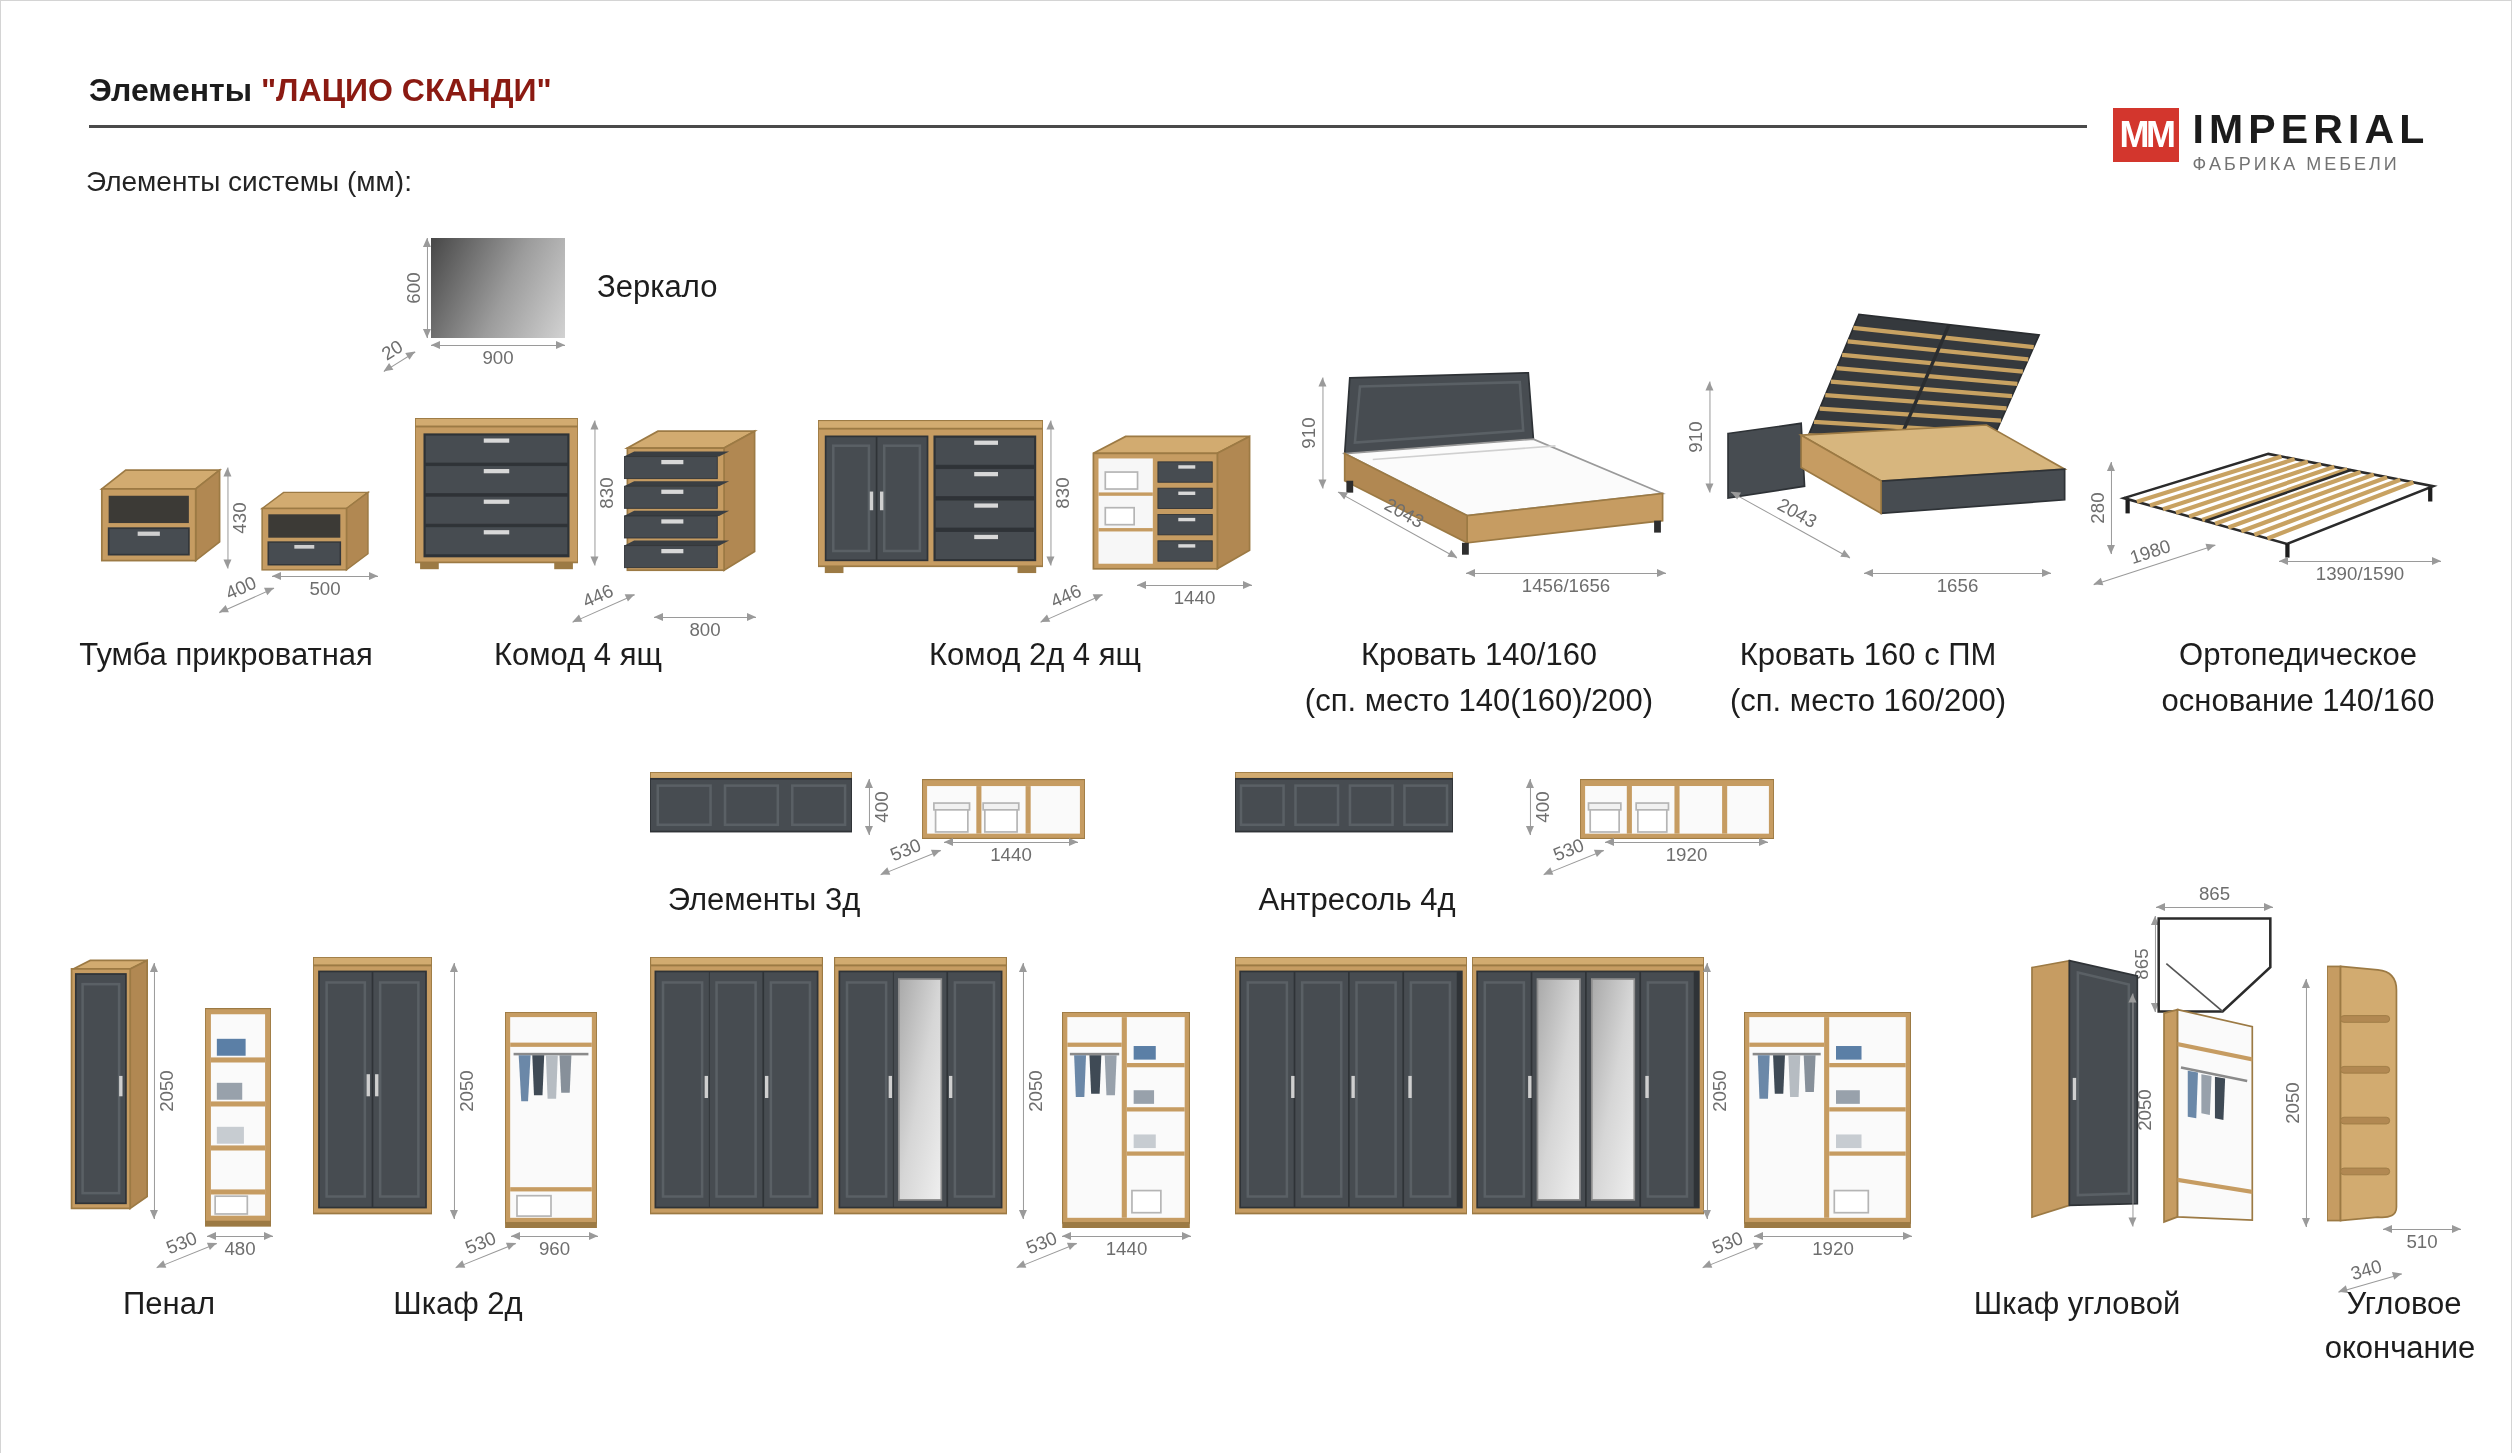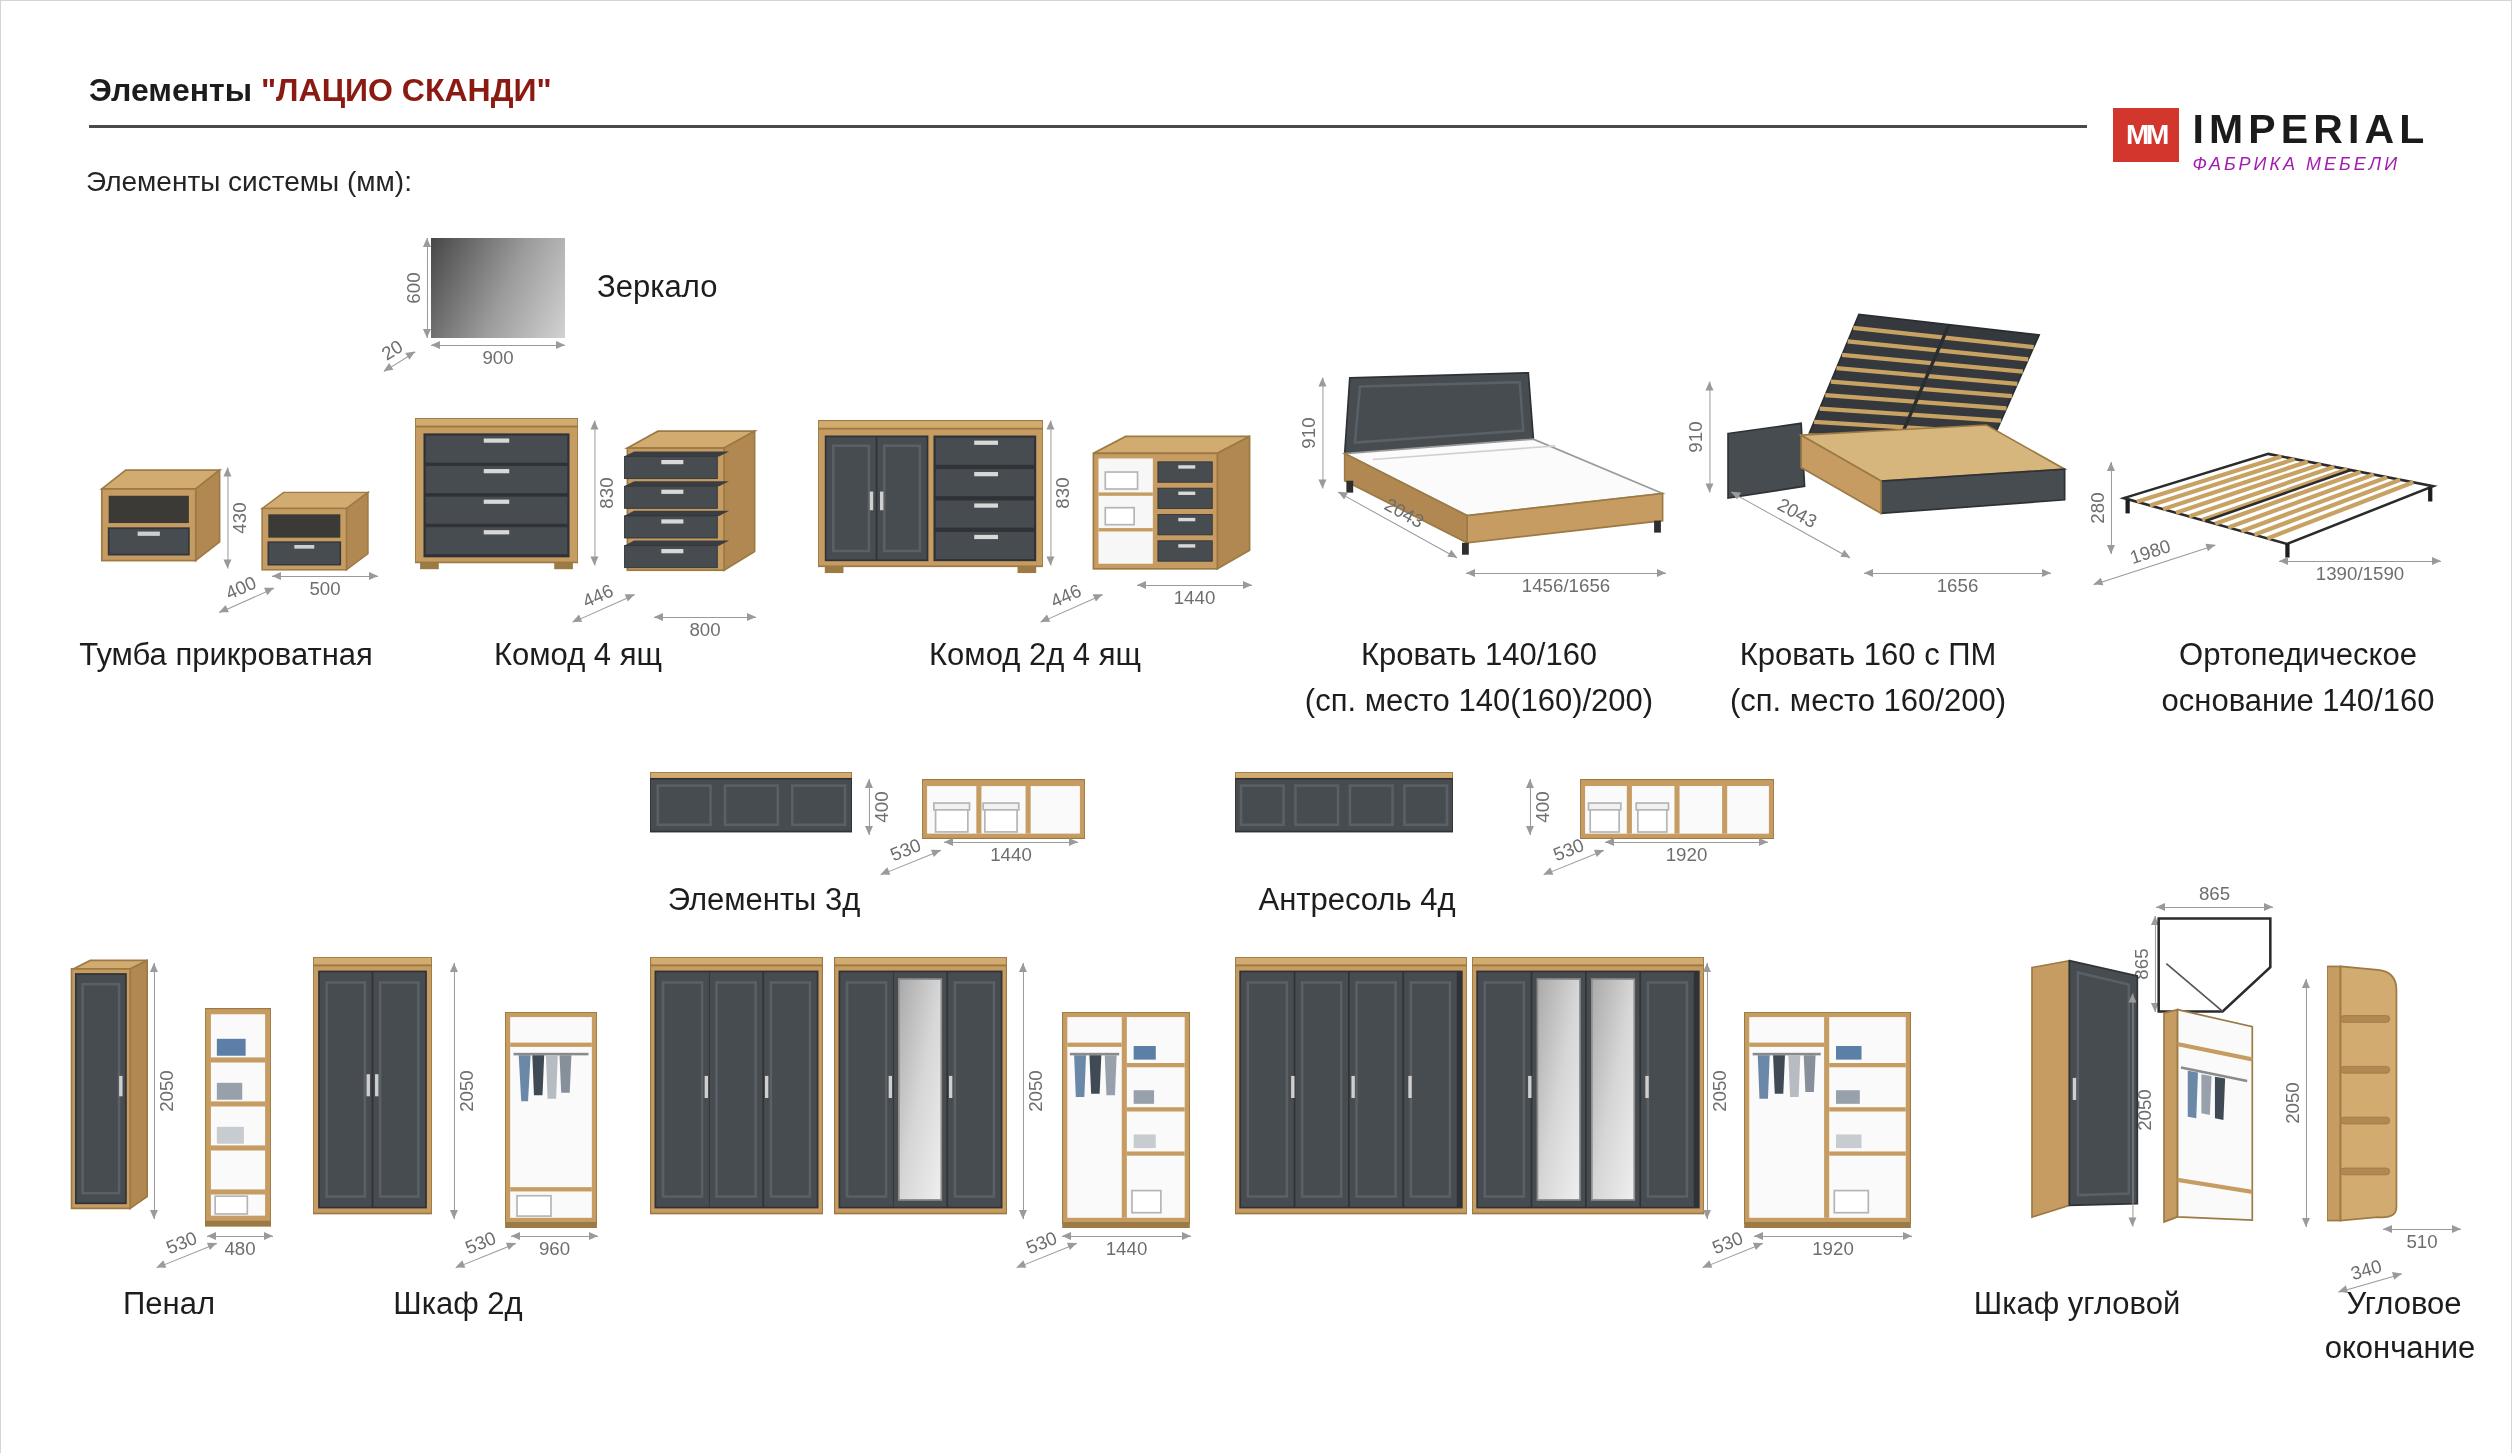--- a/index.html
+++ b/index.html
@@ -6,24 +6,24 @@
   html,body { background:#ffffff; }
   body { font-family:"Liberation Sans", sans-serif; }
   .page { position:relative; width:2512px; height:1454px; background:#fff; border:1.7px solid #d4d4d4; overflow:hidden; }
   .item { position:absolute; inset:0; }
   .abs { position:absolute; }
   .title { position:absolute; left:88px; top:71px; font-size:32px; font-weight:700; color:#1c1c1c; white-space:nowrap; }
   .title .name { color:#8b1a12; }
   .rule { position:absolute; left:88px; top:124px; width:1998px; height:2.6px; background:#4a4a4a; }
   .subtitle { position:absolute; left:85px; top:165px; font-size:28px; color:#242424; }
   .logo { position:absolute; left:2112px; top:107px; display:flex; gap:13.6px; align-items:flex-start; }
-  .logo-mark { width:66px; height:54px; background:#d3362d; color:#fff; display:flex; align-items:center; justify-content:center; font-weight:800; font-size:28px; letter-spacing:-3.4px; }
+  .logo-mark { width:66px; height:54px; background:#d3362d; color:#fff; display:flex; align-items:center; justify-content:center; font-weight:800; font-size:36px; letter-spacing:-3.4px; }
   .logo-text { display:flex; flex-direction:column; }
   .logo-brand { font-size:41px; font-weight:600; letter-spacing:5.1px; color:#1b1b1b; line-height:1.05; }
-  .logo-tagline { font-size:18px; letter-spacing:3px; color:#a21caf; margin-top:3.4px;font-style:italic; }
+  .logo-tagline { font-size:18px; letter-spacing:3px; color:#737373; margin-top:3.4px; }
   .caption { position:absolute; transform:translateX(-50%); font-size:31px; color:#1d1d1d; white-space:nowrap; }
   .caption.noc { transform:none; }
   .dim { position:absolute; display:flex; flex-direction:column; align-items:center; gap:2.6px; color:#6e6e6e; font-size:18.7px; line-height:1; }
   .dim .t { white-space:nowrap; padding:0.9px 0; }
   .dim .line { align-self:stretch; position:relative; height:0; border-top:1.7px solid #9a9a9a; }
   .dim .line::before, .dim .line::after { content:""; position:absolute; top:-5.1px; width:0; height:0; border-top:4.3px solid transparent; border-bottom:4.3px solid transparent; }
   .dim .line::before { left:0; border-right:9.4px solid #9a9a9a; }
   .dim .line::after { right:0; border-left:9.4px solid #9a9a9a; }
   .mirror-rect { position:absolute; left:430px; top:237px; width:134px; height:100px; background:linear-gradient(115deg,#474747 0%,#9c9c9c 55%,#d2d2d2 100%); }
 </style>

